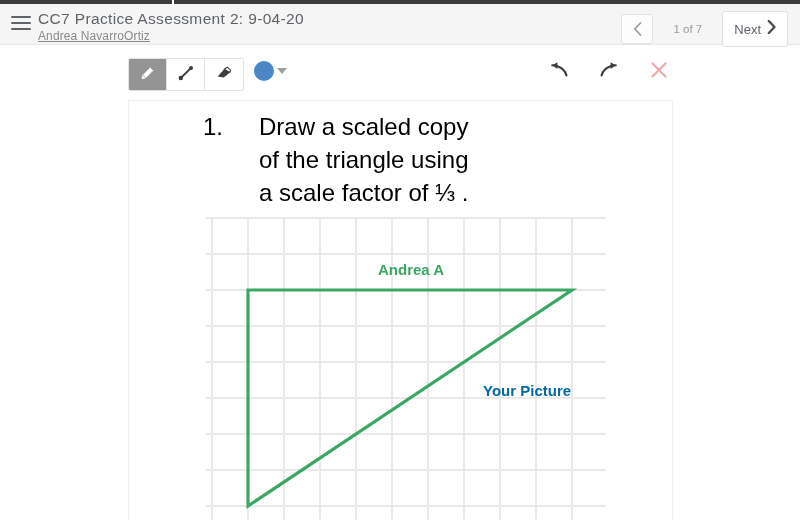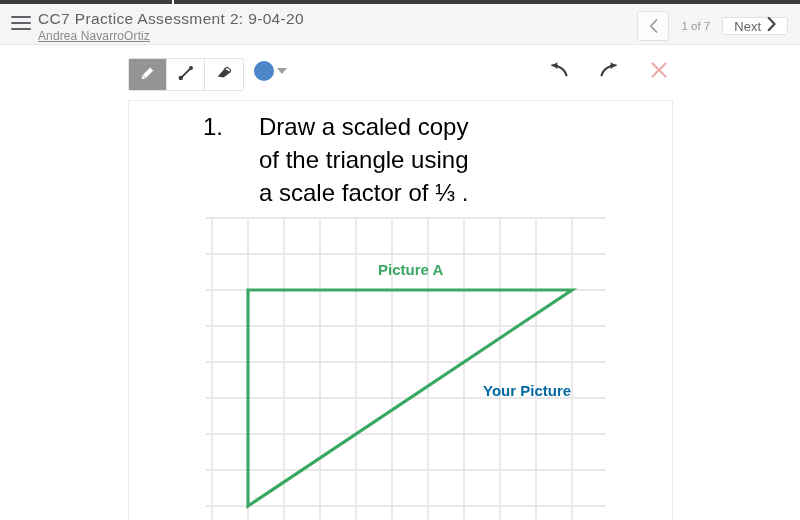--- a/index.html
+++ b/index.html
@@ -93,25 +93,25 @@
     display: flex;
     align-items: center;
     justify-content: center;
     cursor: pointer;
     box-sizing: border-box;
   }
   .prev-btn svg { display: block; }
   .page-indicator {
     font-size: 11.5px;
     color: #9a9a9a;
-    padding: 0 12px;
+    padding: 0 20px;
     white-space: nowrap;
   }
   .next-btn {
-    height: 18px;
+    height: 36px;
     background: #ffffff;
     border: 1px solid #e2e2e2;
     border-radius: 3px;
     display: flex;
     align-items: center;
     justify-content: center;
     gap: 6px;
     padding: 0 11px;
     cursor: pointer;
     box-sizing: border-box;
@@ -382,18 +382,18 @@
           <line x1="186" y1="0" x2="186" y2="304"></line>
           <line x1="222" y1="0" x2="222" y2="304"></line>
           <line x1="258" y1="0" x2="258" y2="304"></line>
           <line x1="294" y1="0" x2="294" y2="304"></line>
           <line x1="330" y1="0" x2="330" y2="304"></line>
           <line x1="366" y1="0" x2="366" y2="304"></line>
         </g>
         <polygon points="42,73 366,73 42,289" fill="none" stroke="#3aa863" stroke-width="3.2" stroke-linejoin="miter"></polygon>
       </svg>
 
-      <div class="fig-label fig-label-a">Picture A</div>
+      <div class="fig-label fig-label-a">Andrea A</div>
       <div class="fig-label fig-label-your">Your Picture</div>
     </div>
   </div>
 
 </div>
 
 </body></html>

